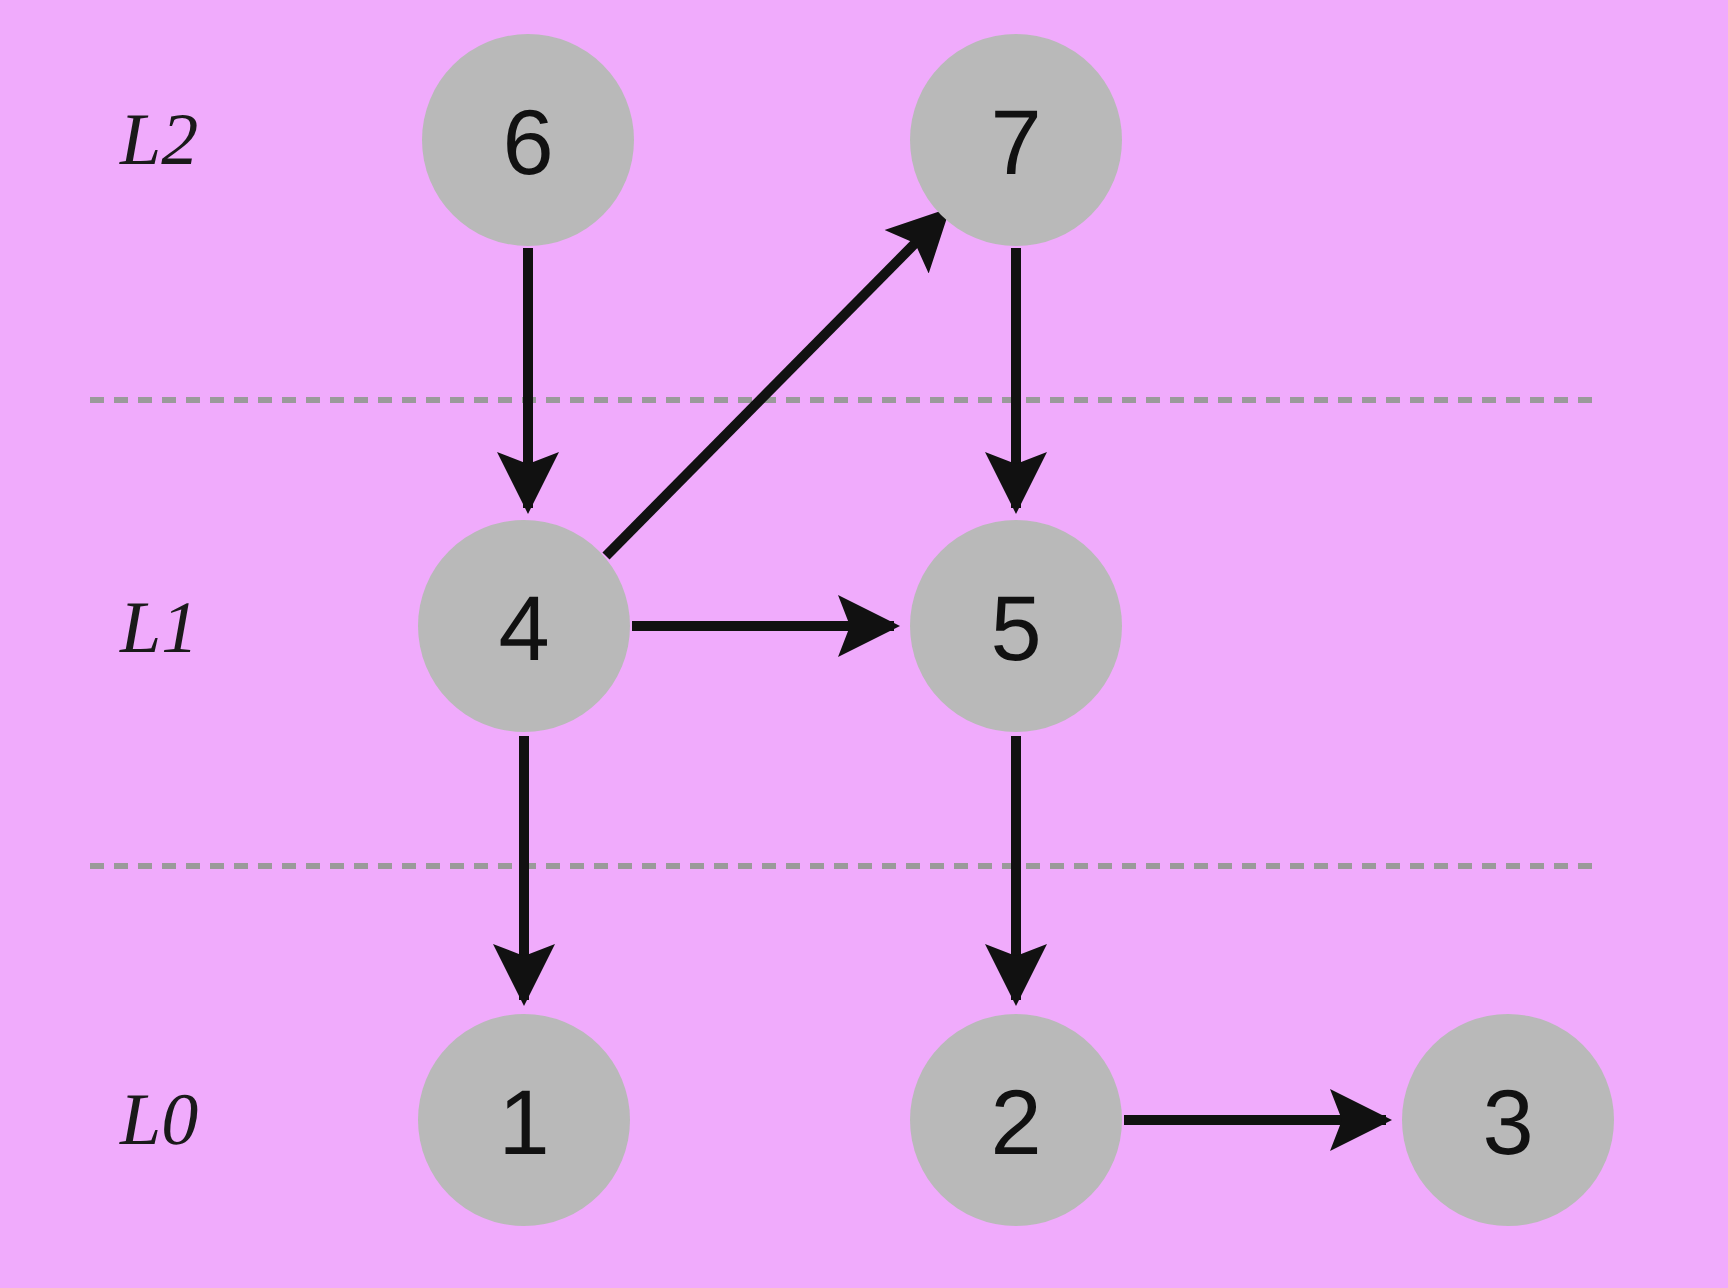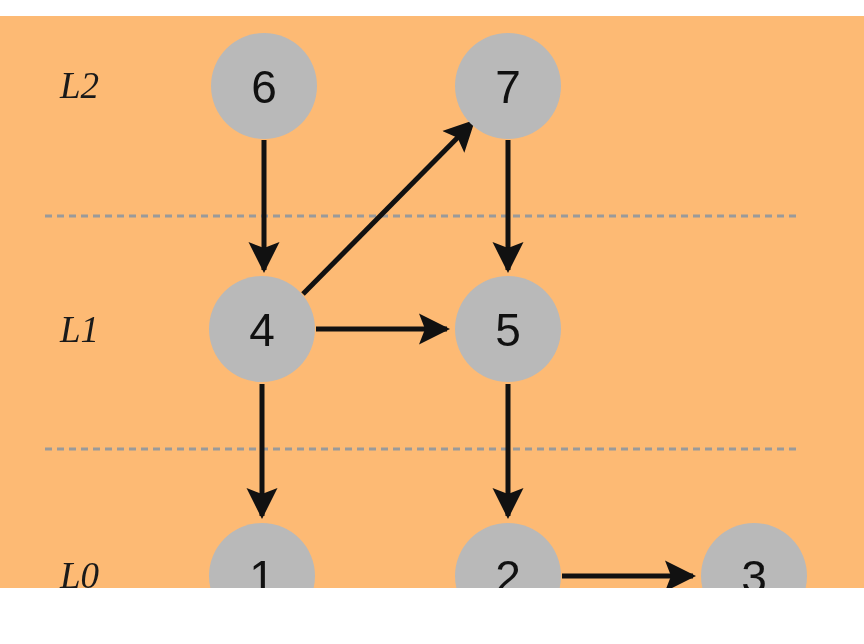--- a/index.html
+++ b/index.html
@@ -3,25 +3,24 @@
 <meta charset="utf-8">
 <style>
   html, body {
     margin: 0;
     padding: 0;
     background: #ffffff;
   }
   #canvas {
     position: relative;
     width: 864px;
-    height: 572px;
-    background: #fdba74;
+    height: 644px;
+    background: #f0abfc;
     overflow: hidden;
     font-family: "Liberation Serif", serif;
-    margin-top: 16px;
   }
   #graph-svg {
     position: absolute;
     left: 0;
     top: 0;
     width: 864px;
     height: 644px;
   }
   .layer-label {
     font-family: "Liberation Serif", serif;

